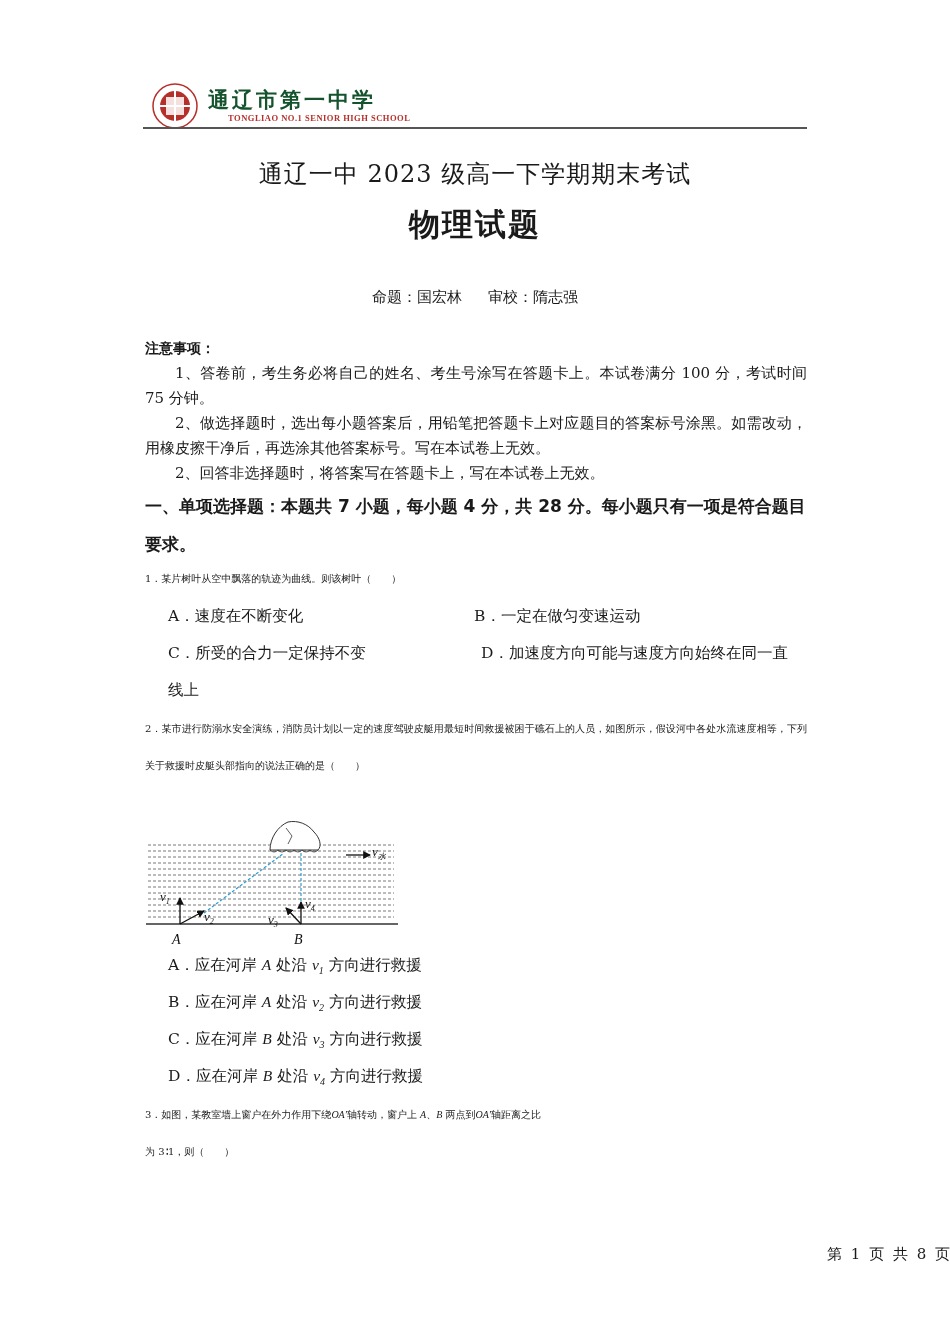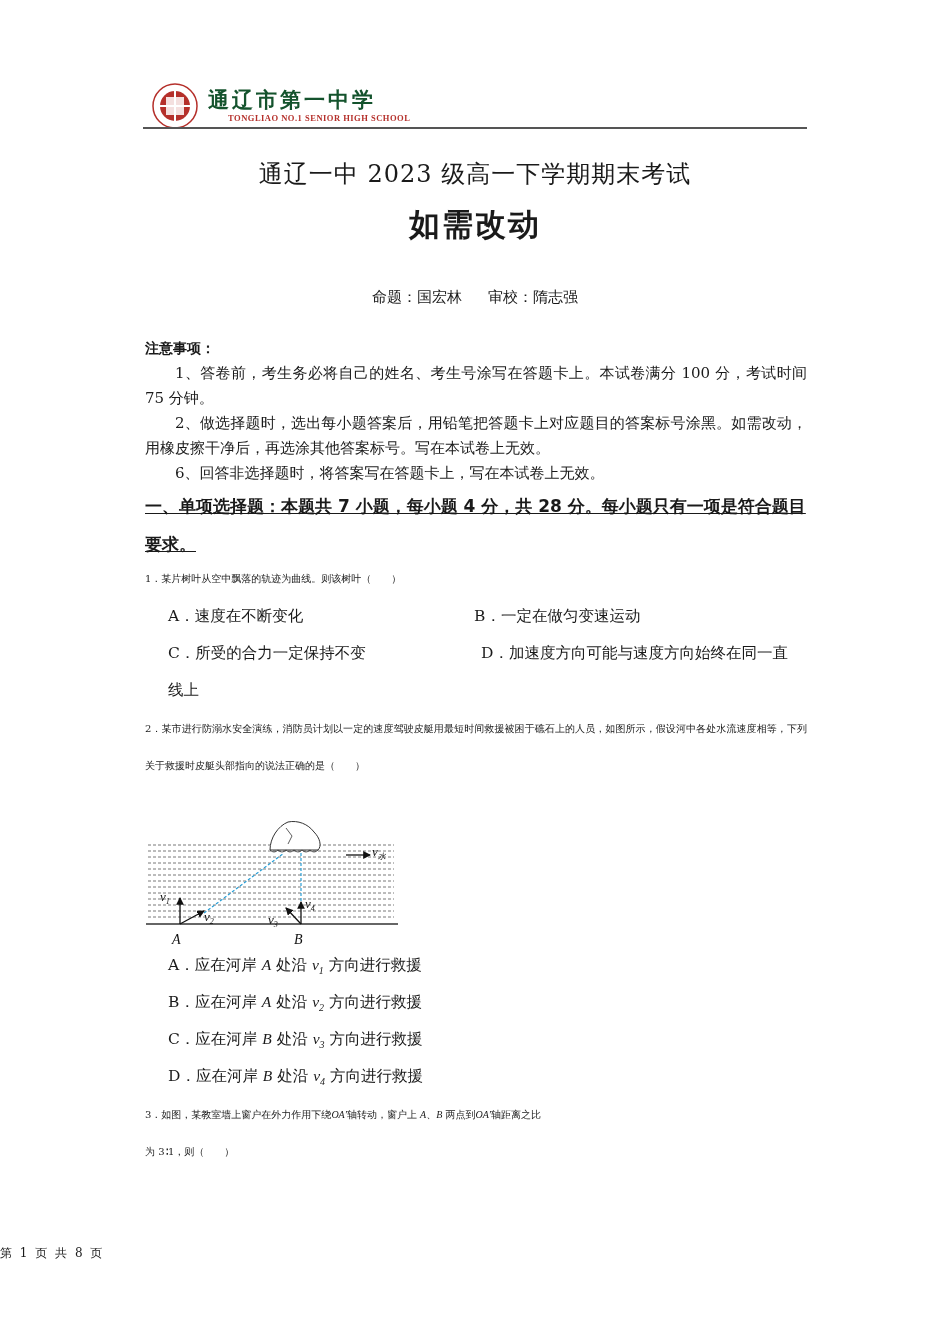--- a/index.html
+++ b/index.html
@@ -16,25 +16,25 @@
   .exam-title { left: 0; width: 950px; top: 158px; text-align: center; font-size: 24px;
                 font-family: "DejaVu Serif", serif; letter-spacing: 1px; }
   .subject-title { left: 0; width: 950px; top: 204px; text-align: center; font-size: 31px; font-weight: bold;
                    font-family: "DejaVu Sans", sans-serif; letter-spacing: 2px; }
   .authors { left: 0; width: 950px; top: 288px; text-align: center; font-size: 15px; }
   .authors span + span { margin-left: 26px; }
   .notes-title { left: 145px; top: 340px; font-size: 14px; font-weight: bold; font-family: "DejaVu Sans", sans-serif; }
   .para { left: 145px; width: 662px; font-size: 15px; line-height: 25px; text-align: justify; }
   .indent { text-indent: 30px; }
   .section-h { left: 145px; width: 665px; font-size: 17px; font-weight: bold; line-height: 38px;
-               font-family: "DejaVu Sans", sans-serif; text-decoration: underline; }
+               font-family: "DejaVu Sans", sans-serif; }
   .q-text { left: 145px; width: 662px; font-size: 10px; line-height: 37px; text-align: justify; }
   .opt { font-size: 15.5px; white-space: nowrap; }
   .figure { left: 146px; top: 818px; width: 252px; height: 130px; }
-  .footer { left: 0; width: 950px; top: 1245px; text-align: left; font-size: 12px; word-spacing: 4px; }
+  .footer { left: 0; width: 950px; top: 1245px; text-align: right; font-size: 15px; word-spacing: 4px; }
   i.var { font-family: "Liberation Serif", serif; font-style: italic; }
   sub { font-size: 10px; }
 </style>
 </head>
 <body>
 
 <div class="abs logo-wrap">
   <svg class="logo-circle" viewBox="0 0 46 46">
     <circle cx="23" cy="23" r="22" fill="none" stroke="#b5302b" stroke-width="1.5"></circle>
     <circle cx="23" cy="23" r="15" fill="#b5302b"></circle>
@@ -44,29 +44,29 @@
     <rect x="24" y="24" width="8" height="8" fill="#fff" opacity="0.85"></rect>
     <rect x="22" y="8" width="2" height="30" fill="#fff"></rect>
     <rect x="8" y="22" width="30" height="2" fill="#fff"></rect>
   </svg>
   <div class="logo-cn">通辽市第一中学</div>
   <div class="logo-en">TONGLIAO NO.1 SENIOR HIGH SCHOOL</div>
 </div>
 <div class="abs header-rule"></div>
 
 <div class="abs exam-title">通辽一中 2023 级高一下学期期末考试</div>
-<div class="abs subject-title">如需改动</div>
+<div class="abs subject-title">物理试题</div>
 <div class="abs authors">
   <span>命题：国宏林</span><span>审校：隋志强</span>
 </div>
 
 <div class="abs notes-title">注意事项：</div>
 <div class="abs para indent" style="top:361px;">1、答卷前，考生务必将自己的姓名、考生号涂写在答题卡上。本试卷满分 100 分，考试时间 75 分钟。</div>
 <div class="abs para indent" style="top:411px;">2、做选择题时，选出每小题答案后，用铅笔把答题卡上对应题目的答案标号涂黑。如需改动，用橡皮擦干净后，再选涂其他答案标号。写在本试卷上无效。</div>
-<div class="abs para indent" style="top:461px;">6、回答非选择题时，将答案写在答题卡上，写在本试卷上无效。</div>
+<div class="abs para indent" style="top:461px;">2、回答非选择题时，将答案写在答题卡上，写在本试卷上无效。</div>
 
 <div class="abs section-h" style="top:487px;">一、单项选择题：本题共 7 小题，每小题 4 分，共 28 分。每小题只有一项是符合题目要求。</div>
 
 <div class="abs q-text" style="top:560px;">1．某片树叶从空中飘落的轨迹为曲线。则该树叶（　　）</div>
 <div class="abs opt" style="left:168px; top:606px;">A．速度在不断变化</div>
 <div class="abs opt" style="left:474px; top:606px;">B．一定在做匀变速运动</div>
 <div class="abs opt" style="left:168px; top:643px;">C．所受的合力一定保持不变</div>
 <div class="abs opt" style="left:474px; top:643px;margin-left:7px;">D．加速度方向可能与速度方向始终在同一直</div>
 <div class="abs opt" style="left:168px; top:680px;">线上</div>
 

